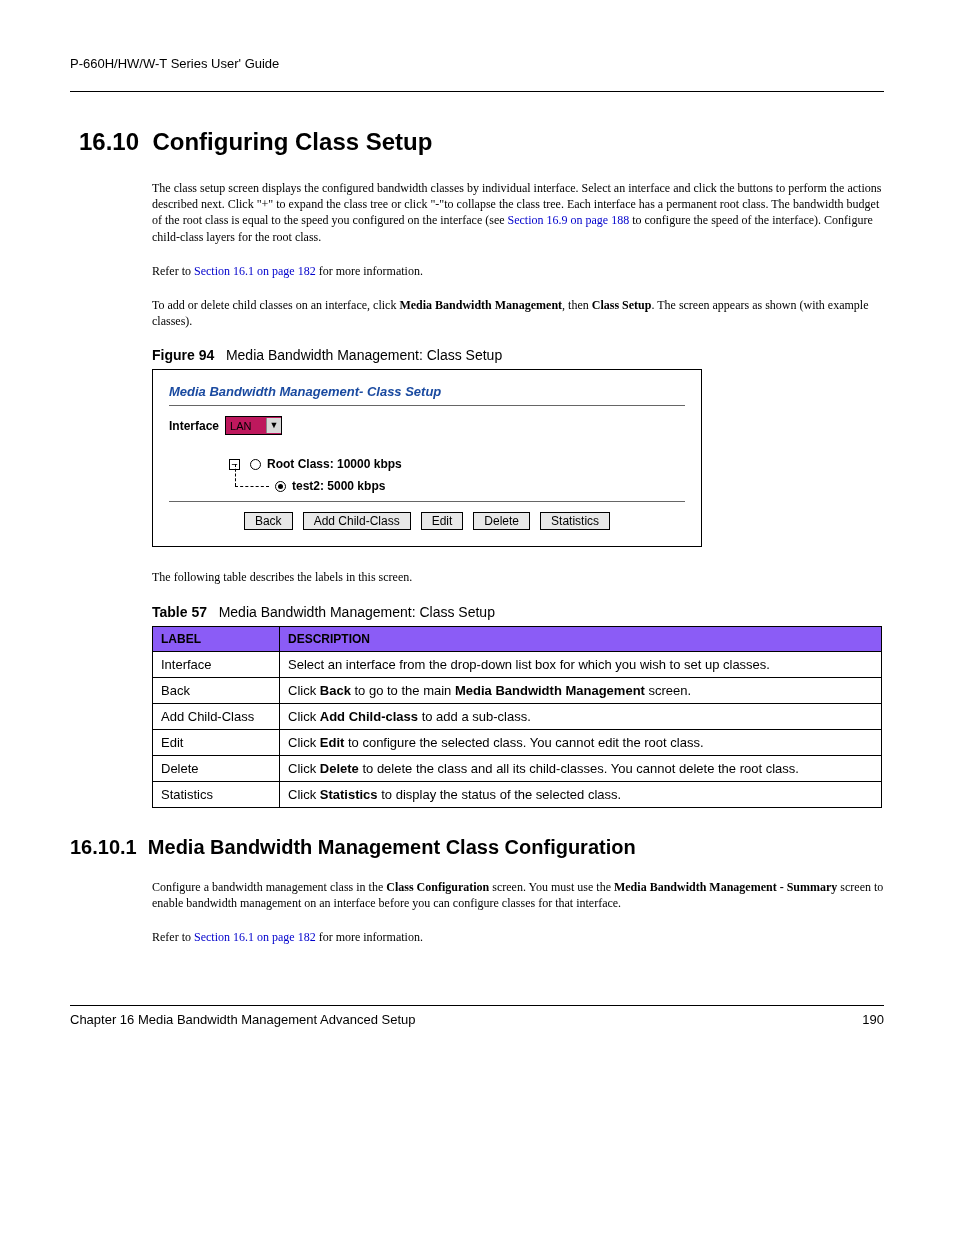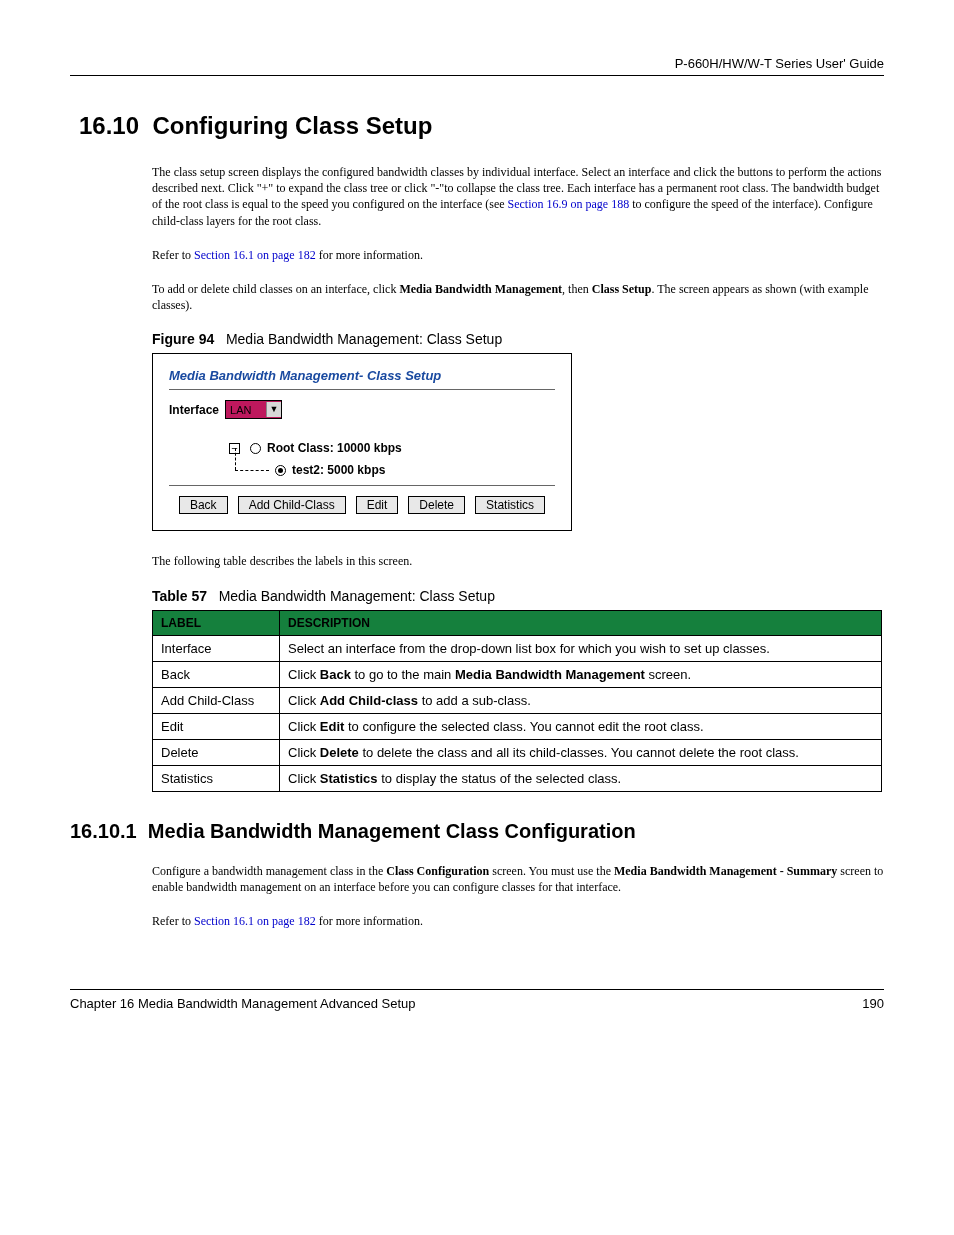--- a/index.html
+++ b/index.html
@@ -8,23 +8,22 @@
     color: #000;
     background: #fff;
     margin: 0;
     padding: 56px 70px 40px 70px;
     width: 954px;
     box-sizing: border-box;
   }
   .header-line {
     font-family: Arial, Helvetica, sans-serif;
     font-size: 13px;
-    text-align: right;
     border-bottom: 1px solid #000;
-    padding-bottom: 4px;
+    padding-bottom: 20px;
     margin-bottom: 36px;
   }
   h1.section-title {
     font-family: Arial, Helvetica, sans-serif;
     font-size: 24px;
     font-weight: bold;
     margin: 0 0 24px 9px;
   }
   .body-text {
     margin: 0 0 18px 82px;
@@ -36,21 +35,21 @@
     font-family: Arial, Helvetica, sans-serif;
     font-size: 14px;
     margin: 0 0 6px 82px;
   }
   .figure-caption b, .table-caption b { font-weight: bold; }
 
   
   .figure-box {
     margin: 0 0 22px 82px;
     border: 1px solid #000;
-    width: 420px;
+    width: 550px;
     padding: 14px 16px 16px 16px;
     font-family: Arial, Helvetica, sans-serif;
     font-size: 12px;
     box-sizing: border-box;
   }
   .figure-title {
     color: #1a4aa0;
     font-weight: bold;
     font-style: italic;
     font-size: 13px;
@@ -169,21 +168,21 @@
     font-size: 13px;
   }
   table.desc-table th, table.desc-table td {
     border: 1px solid #000;
     padding: 5px 8px;
     text-align: left;
     vertical-align: top;
   }
   table.desc-table th {
     font-weight: bold;
-    background: #15803d;
+    background: #8b5cf6;
     font-size: 12px;
   }
   table.desc-table td.label-col { width: 110px; }
 
   h2.subsection-title {
     font-family: Arial, Helvetica, sans-serif;
     font-size: 20px;
     font-weight: bold;
     margin: 0 0 20px 0;
   }

